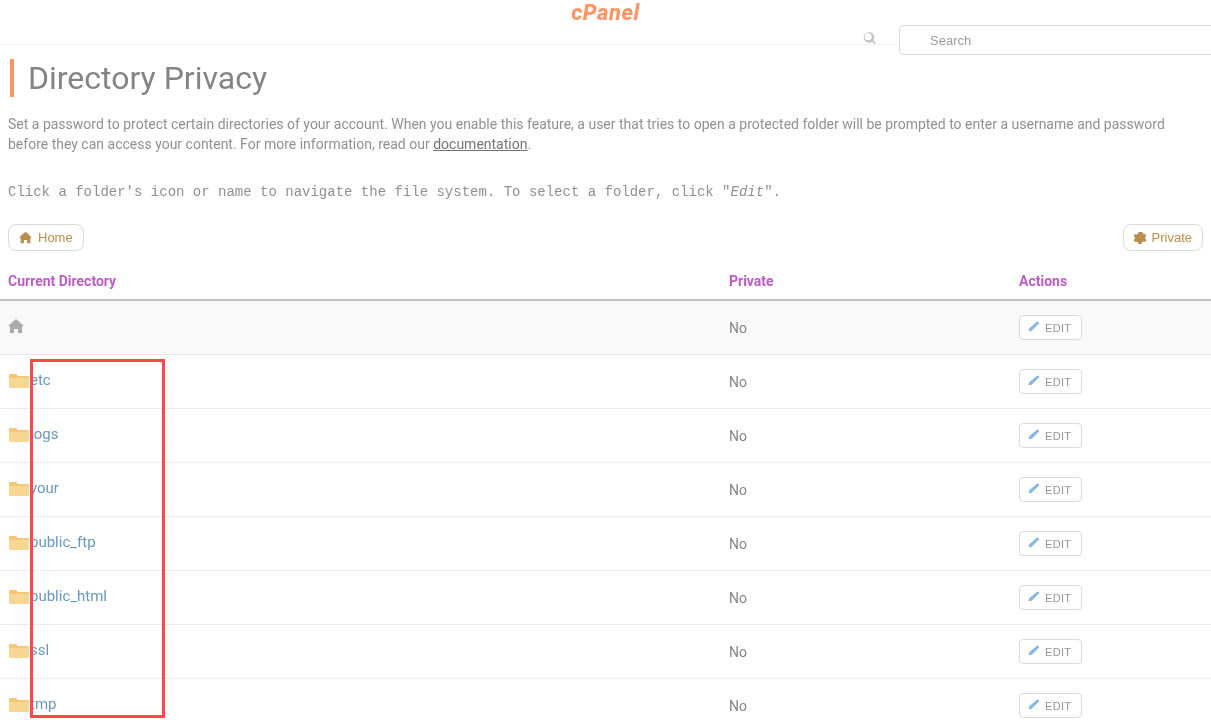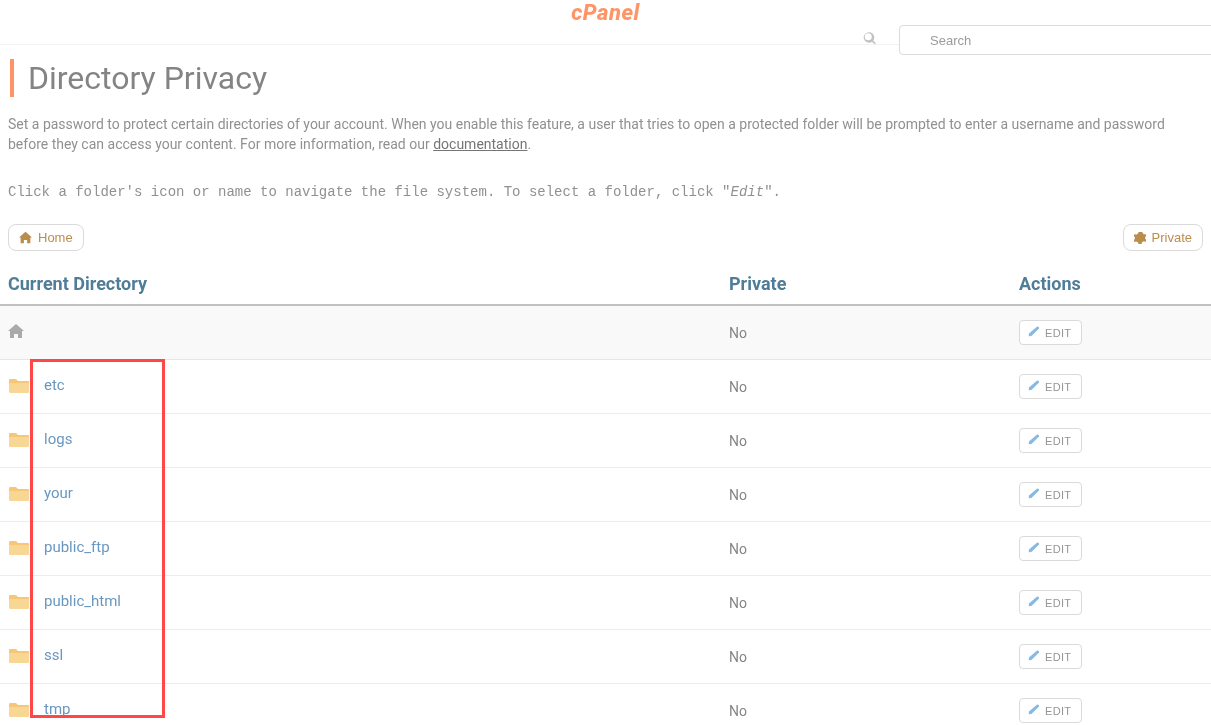--- a/index.html
+++ b/index.html
@@ -85,35 +85,35 @@
     .toolbar .right { margin-left: auto; }
     
     table.dir {
       width: 100%;
       border-collapse: collapse;
       margin-top: 4px;
     }
     table.dir thead th {
       text-align: left;
       font-weight: 700;
-      color: #0c4a6e;
+      color: #a21caf;
       padding: 10px 8px;
       border-bottom: 2px solid #aaa;
-      font-size: 18px;
+      font-size: 14px;
     }
     table.dir td {
       padding: 14px 8px;
       border-bottom: 1px solid #e5e5e5;
       vertical-align: middle;
       color:#555;
     }
     table.dir tbody tr.home-row td { background:#f7f7f7; border-bottom:1px solid #ddd; }
     .col-actions { width: 200px; }
     .col-private { width: 290px; }
-    .folder-cell { display:inline-flex; align-items:center; gap: 14px; }
+    .folder-cell { display:inline-flex; align-items:center; }
     .folder-icon {
       width: 22px; height: 18px; position: relative;
     }
     .folder-icon svg { display:block; }
     .folder-link { color:#2f6fa7; font-size: 15px; cursor:pointer; }
     .home-icon { color:#8a8a8a; }
     .edit-btn {
       border:1px solid #ccc;
       background:#fff;
       color:#6c6c6c;

